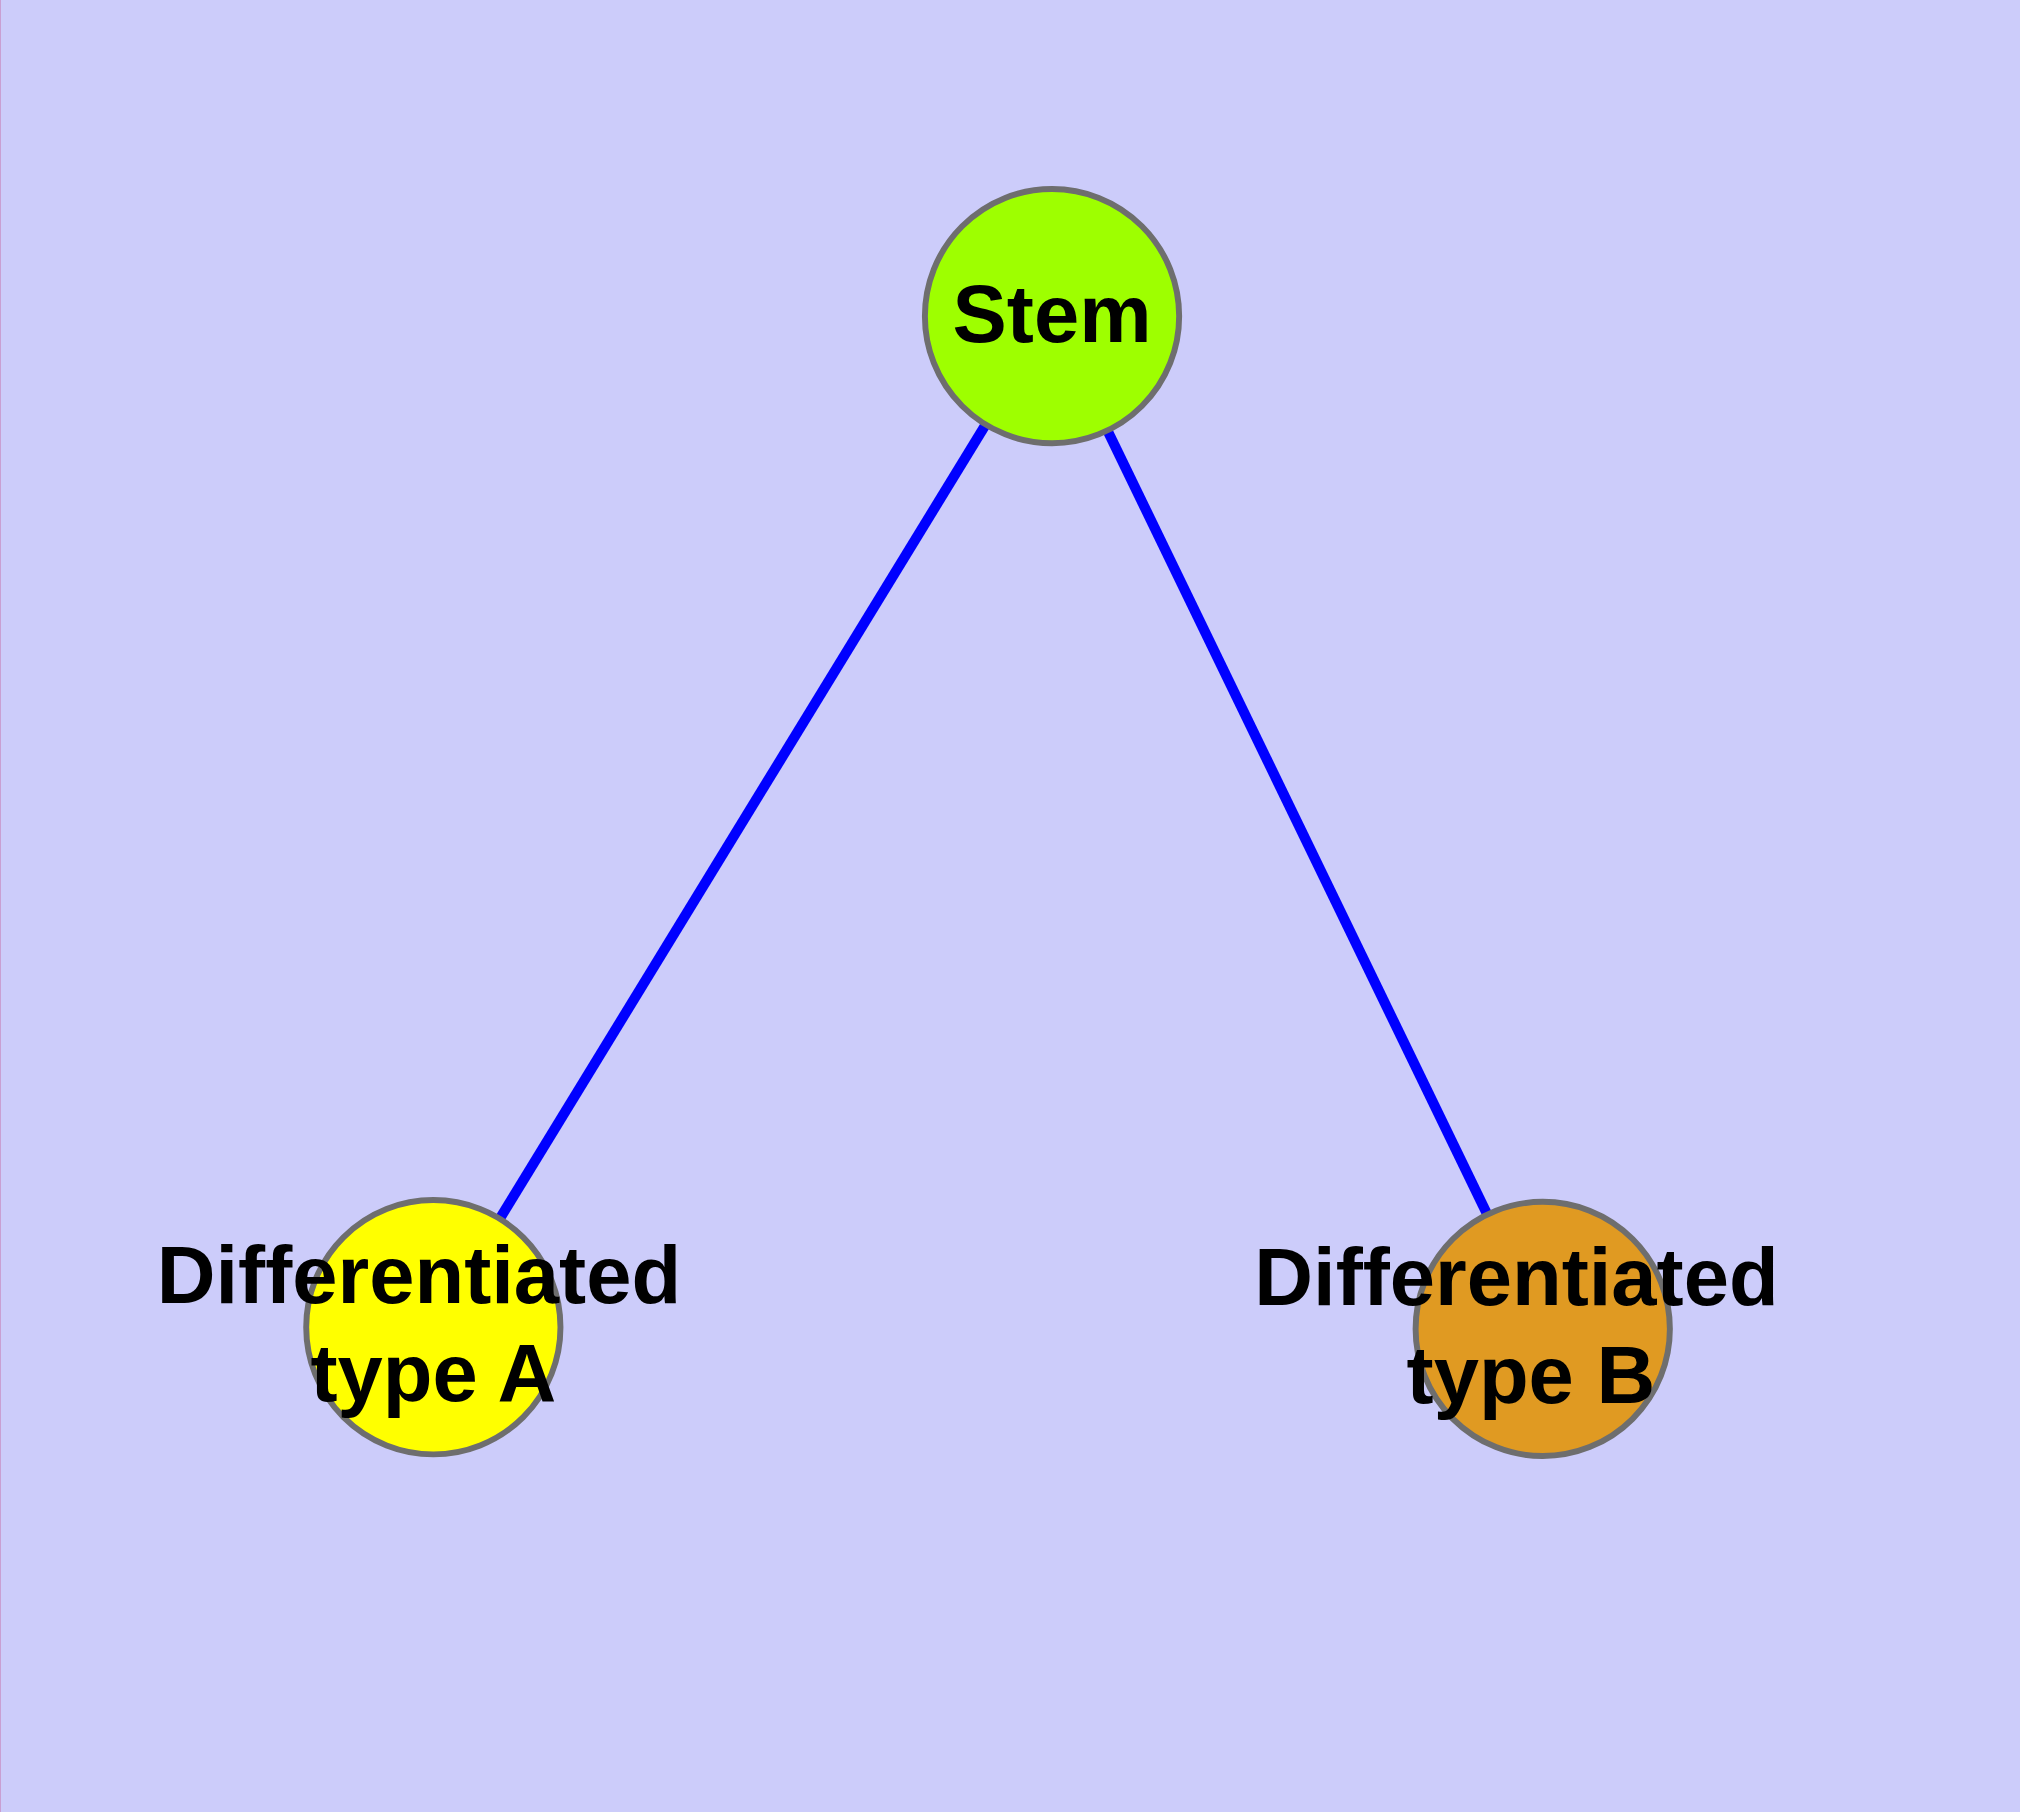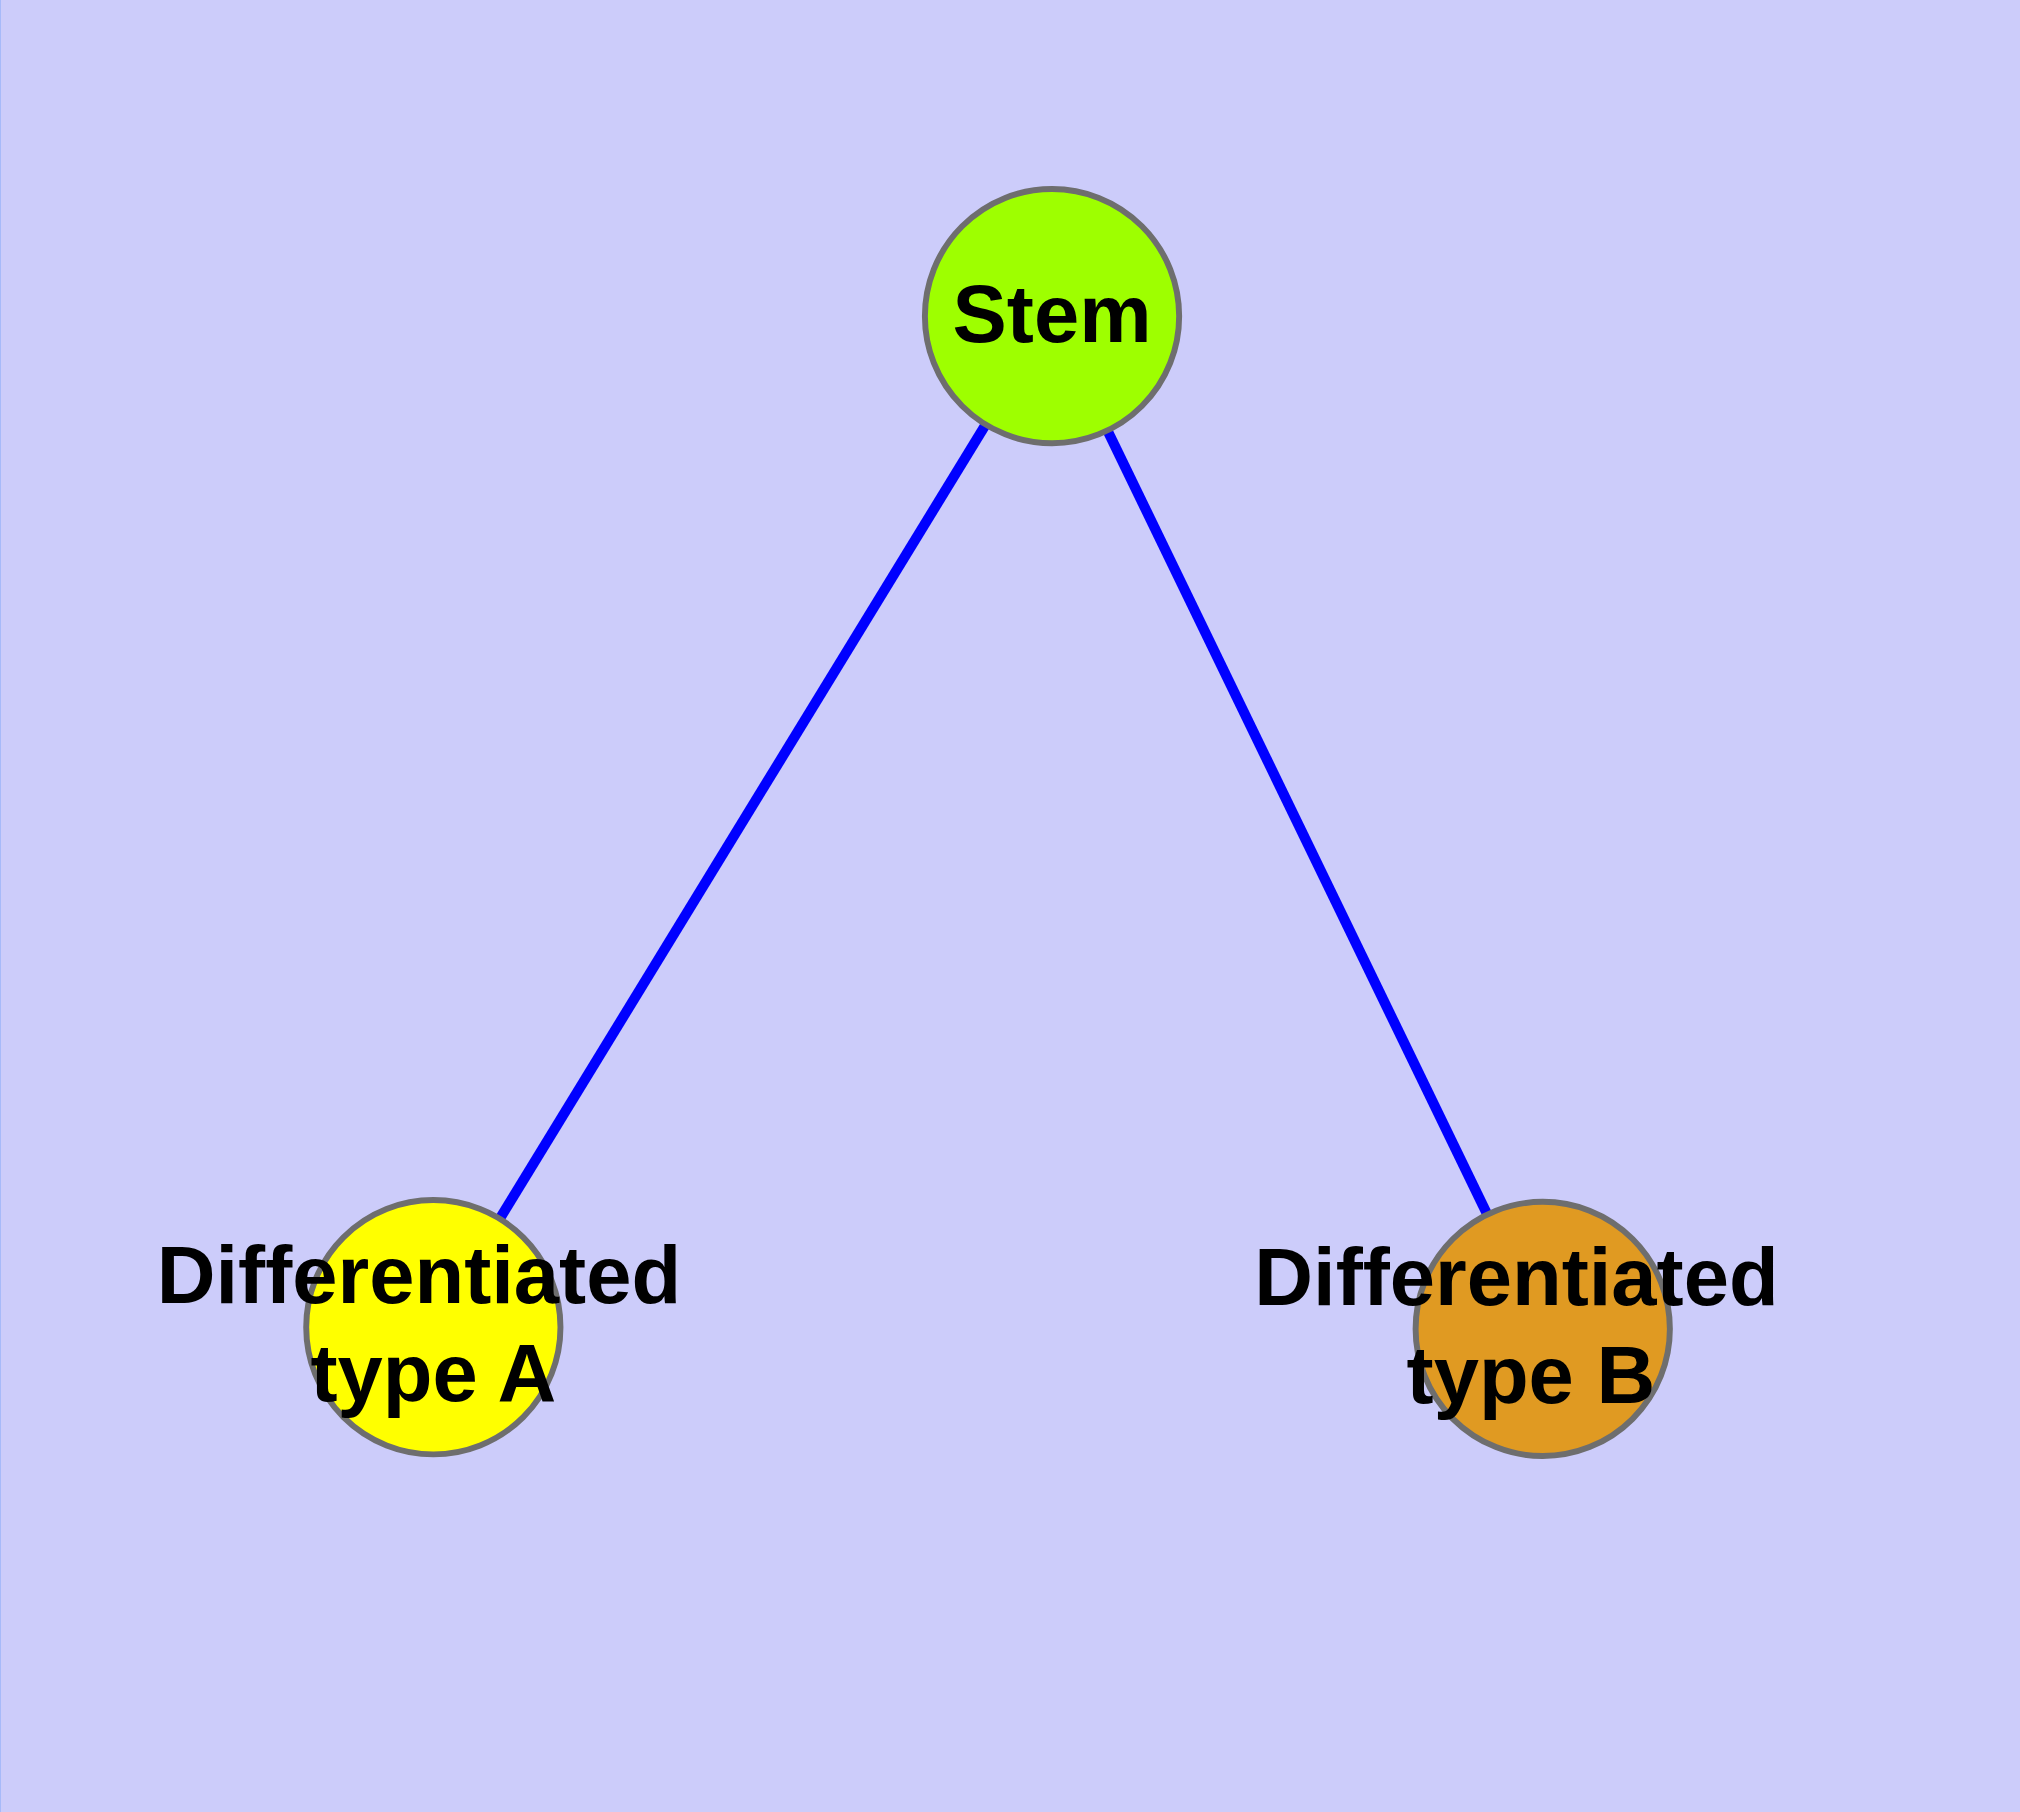--- a/index.html
+++ b/index.html
@@ -5,21 +5,21 @@
 <style>
   html, body {
     margin: 0;
     padding: 0;
     background: #ccccfa;
   }
   #canvas-root {
     position: relative;
     width: 1965px;
     height: 1812px;
-    background: #3b82f6;
+    background: #be185d;
     overflow: hidden;
     font-family: "Liberation Sans", "DejaVu Sans", sans-serif;
   }
   #graph-svg {
     position: absolute;
     left: 0;
     top: 0;
     width: 2021px;
     height: 1812px;
     display: block;

